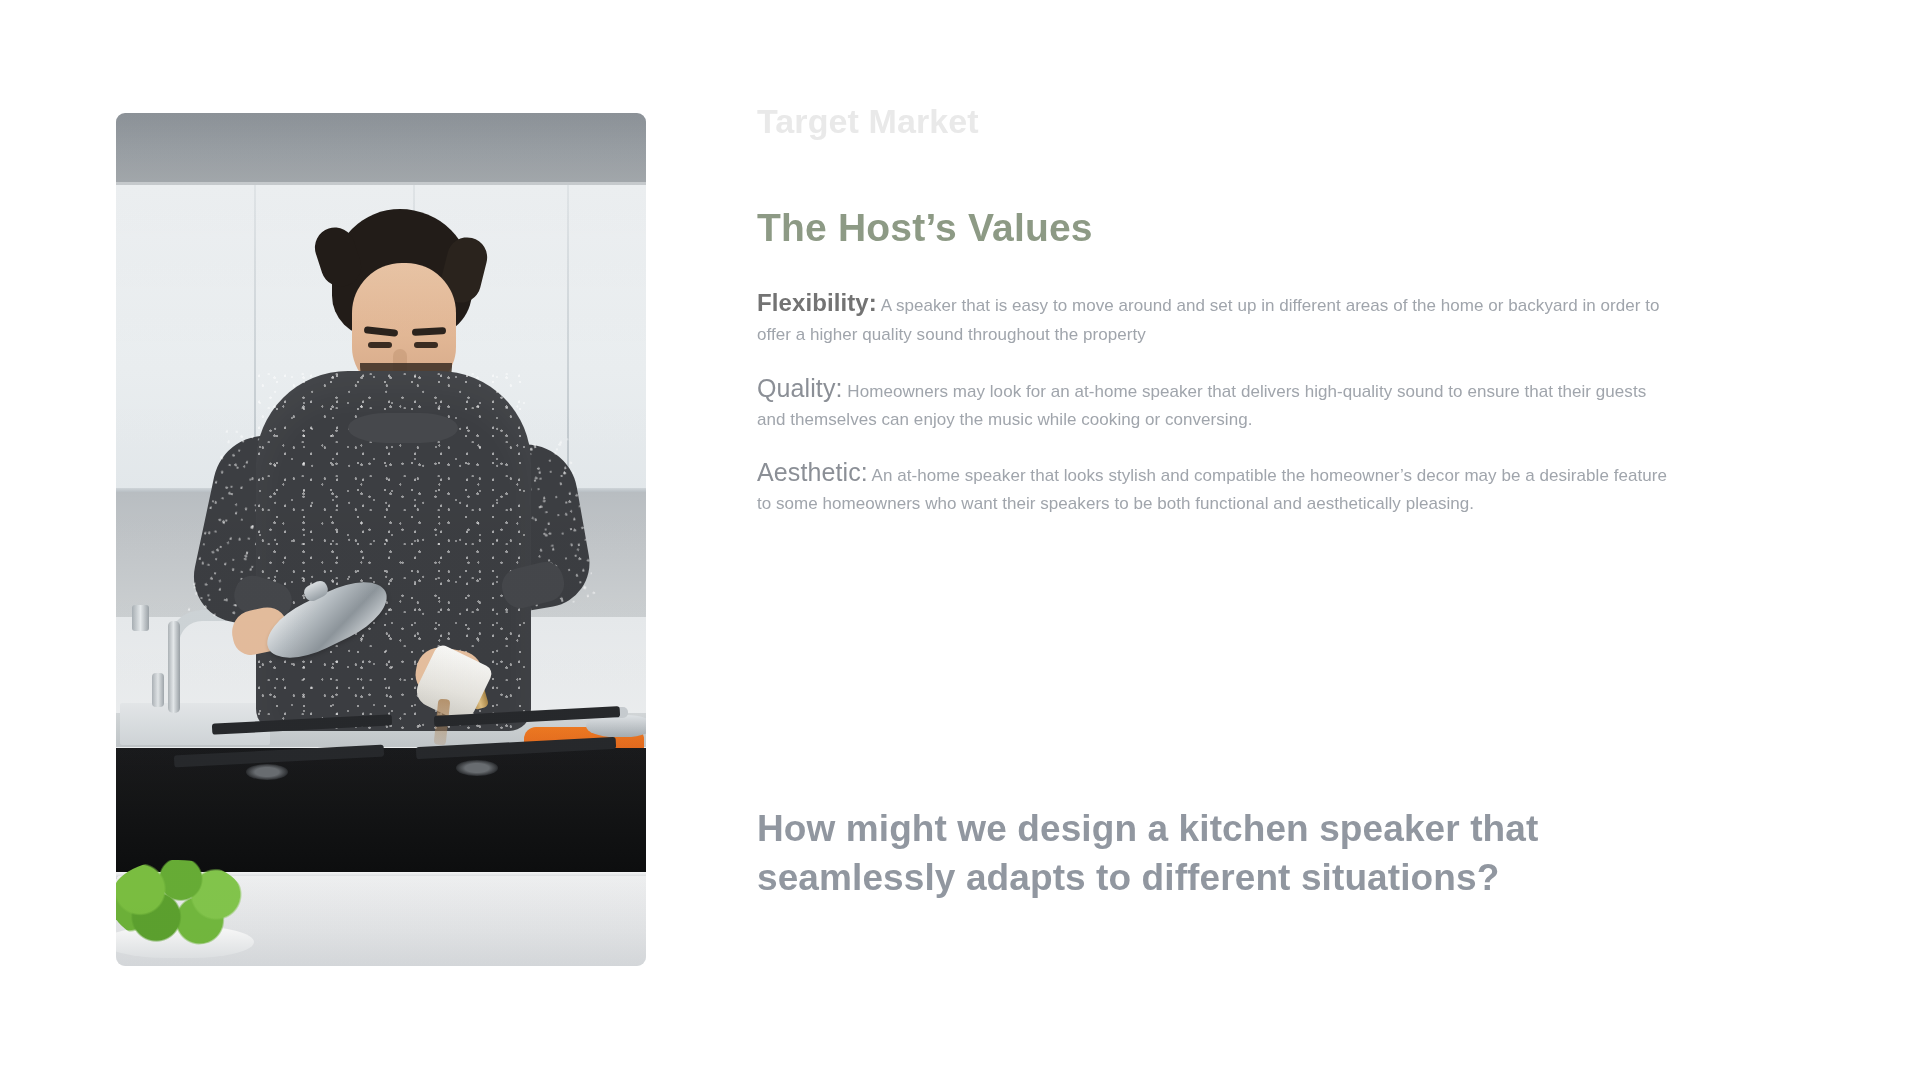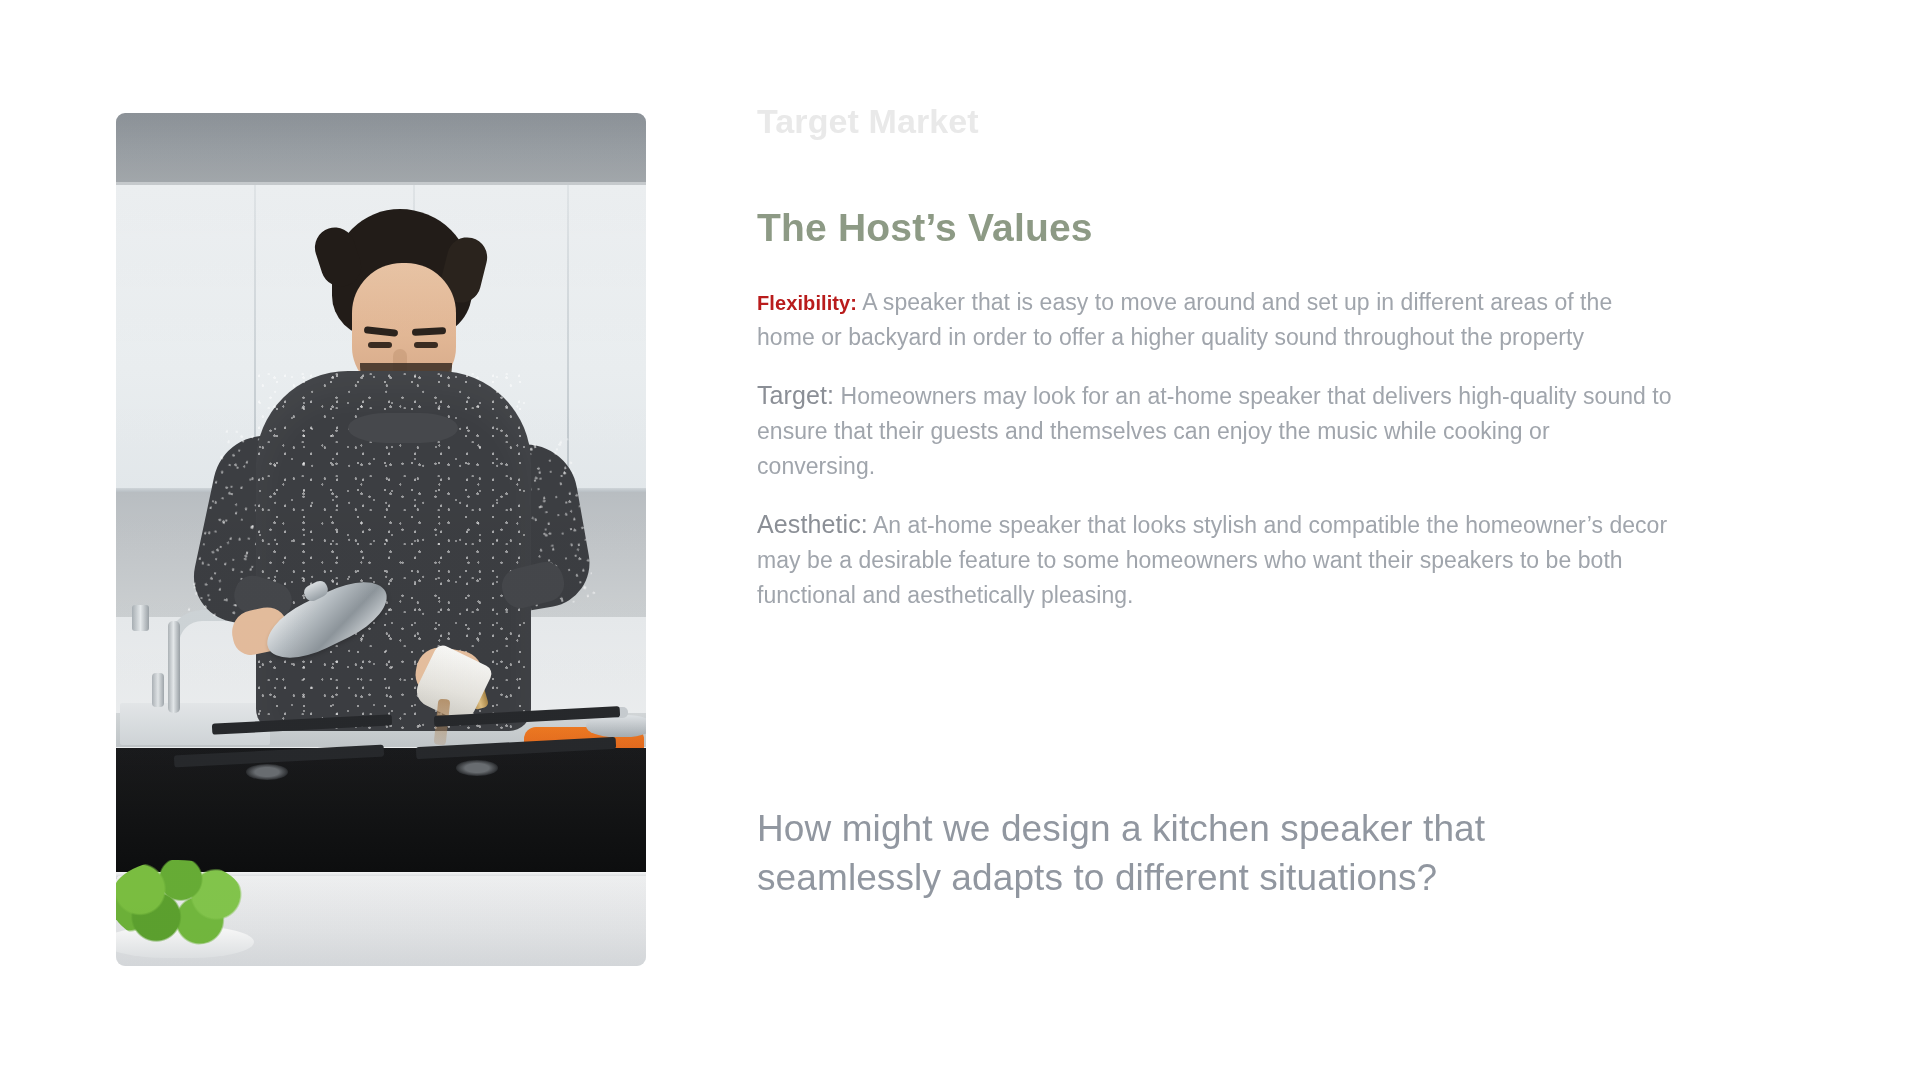--- a/index.html
+++ b/index.html
@@ -450,46 +450,46 @@
     margin-top: 34px;
   }
 
   .value-block {
     margin-bottom: 21px;
     max-width: 915px;
     line-height: 1.52;
   }
 
   .value-term {
-    font-size: 20px;
+    font-size: 24px;
     font-weight: bold;
-    color: #b91c1c;
+    color: #737373;
     letter-spacing: .1px;
   }
   .value-term.neutral {
     font-weight: normal;
     color: #8b8f96;
     font-size: 25px;
   }
 
   .value-desc {
-    font-size: 23px;
+    font-size: 17px;
     color: #a0a5ac;
     letter-spacing: .05px;
   }
 
   .hmw {
     position: absolute;
     left: 757px;
     top: 805px;
     width: 905px;
     font-size: 37px;
     color: #9197a0;
     line-height: 1.32;
-    font-weight: normal;
+    font-weight: bold;
     letter-spacing: .1px;
   }
 </style>
 </head>
 <body>
 
 <div class="slide">
 
   <div class="photo-frame">
     <div class="photo">
@@ -587,21 +587,21 @@
     <h1 class="headline">The Host’s Values</h1>
 
     <div class="values">
 
       <p class="value-block">
         <span class="value-term">Flexibility:</span><span class="value-desc"> A speaker that is easy to move around and set up in different areas of the home or backyard in order to offer a higher quality sound throughout the property</span>
       </p>
 
 
       <p class="value-block">
-        <span class="value-term neutral">Target:</span><span class="value-desc"> Homeowners may look for an at-home speaker that delivers high-quality sound to ensure that their guests and themselves can enjoy the music while cooking or conversing.</span>
+        <span class="value-term neutral">Quality:</span><span class="value-desc"> Homeowners may look for an at-home speaker that delivers high-quality sound to ensure that their guests and themselves can enjoy the music while cooking or conversing.</span>
       </p>
 
       <p class="value-block">
         <span class="value-term neutral">Aesthetic:</span><span class="value-desc"> An at-home speaker that looks stylish and compatible the homeowner’s decor may be a desirable feature to some homeowners who want their speakers to be both functional and aesthetically pleasing.</span>
       </p>
 
     </div>
   </div>
 
   <div class="hmw">How might we design a kitchen speaker that seamlessly adapts to different situations?</div>

